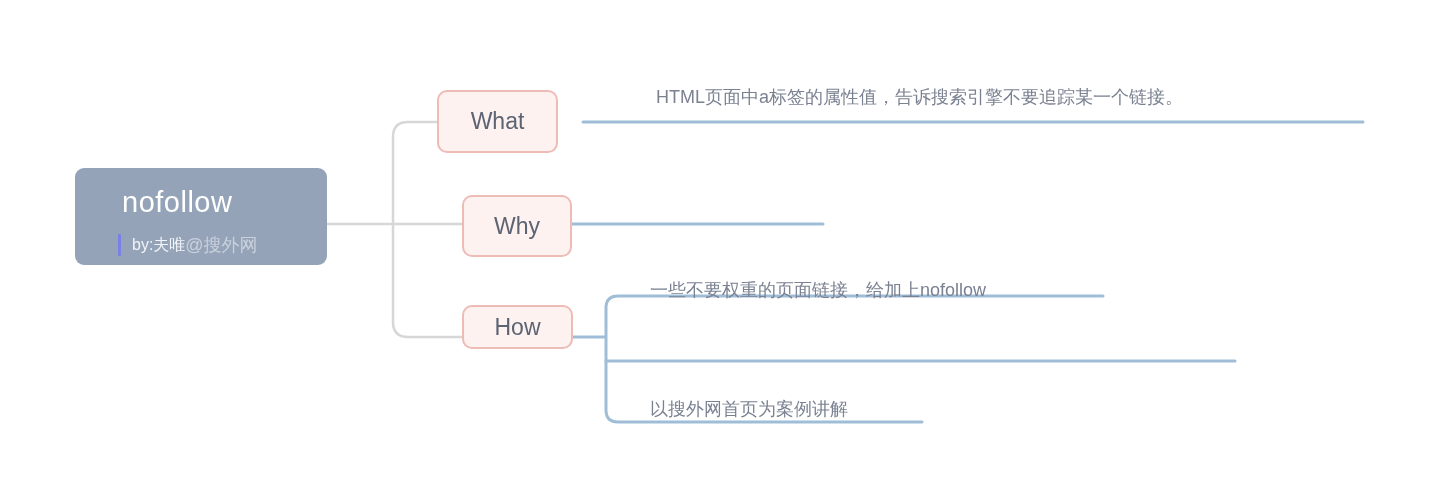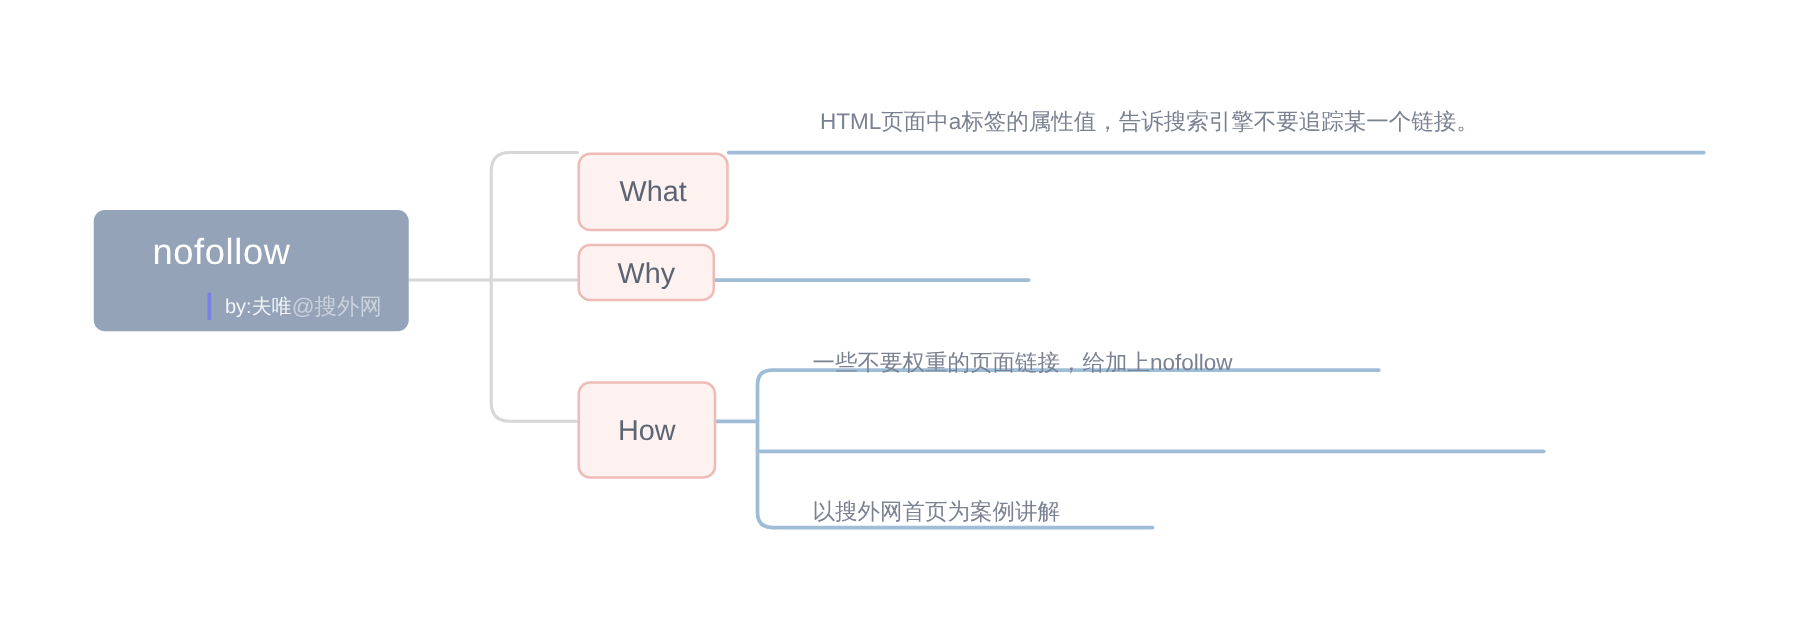--- a/index.html
+++ b/index.html
@@ -23,38 +23,38 @@
 
   .root{
     position:absolute;left:75px;top:168px;width:252px;height:97px;
     background:var(--root-fill);border-radius:9px;z-index:1;box-sizing:border-box;
   }
   .root-title{
     margin:17px 0 0 47px;font-size:29px;line-height:34px;color:var(--root-title-color);
     letter-spacing:0.5px;
   }
   .byline{
-    position:absolute;left:43px;top:65px;display:flex;align-items:center;height:24px;margin-left:48px;
+    position:absolute;left:43px;top:65px;display:flex;align-items:center;height:24px;
   }
   .byline .bar{
     display:inline-block;width:3px;height:22px;background:var(--byline-bar-color);
     border-radius:1px;margin-right:11px;
   }
   .byline .by-author{font-size:16px;color:var(--byline-author-color);}
   .byline .by-site{font-size:18px;color:var(--byline-site-color);}
 
   .branch{
     position:absolute;z-index:1;box-sizing:border-box;
     background:var(--branch-fill);border:2px solid var(--branch-border);border-radius:10px;
     display:flex;align-items:center;justify-content:center;
     font-size:23px;color:var(--branch-text);
   }
-  .branch.what{left:462px;top:90px;width:121px;height:63px;margin-top:32px;}
-  .branch.why{left:462px;top:195px;width:110px;height:46px;}
-  .branch.how{left:462px;top:305px;width:111px;height:78px;}
+  .branch.what{left:437px;top:90px;width:121px;height:63px;}
+  .branch.why{left:462px;top:195px;width:110px;height:62px;}
+  .branch.how{left:462px;top:305px;width:111px;height:44px;}
 
   .leaf{
     position:absolute;z-index:1;font-size:18px;line-height:26px;
     color:var(--leaf-text);white-space:nowrap;
   }
   .leaf.leaf-what{left:656px;top:84px;}
   .leaf.leaf-why{left:648px;top:186px;}
   .leaf.leaf-how1{left:650px;top:257px;margin-top:20px;}
   .leaf.leaf-how2{left:650px;top:323px;}
   .leaf.leaf-how3{left:650px;top:384px;margin-top:12px;}

